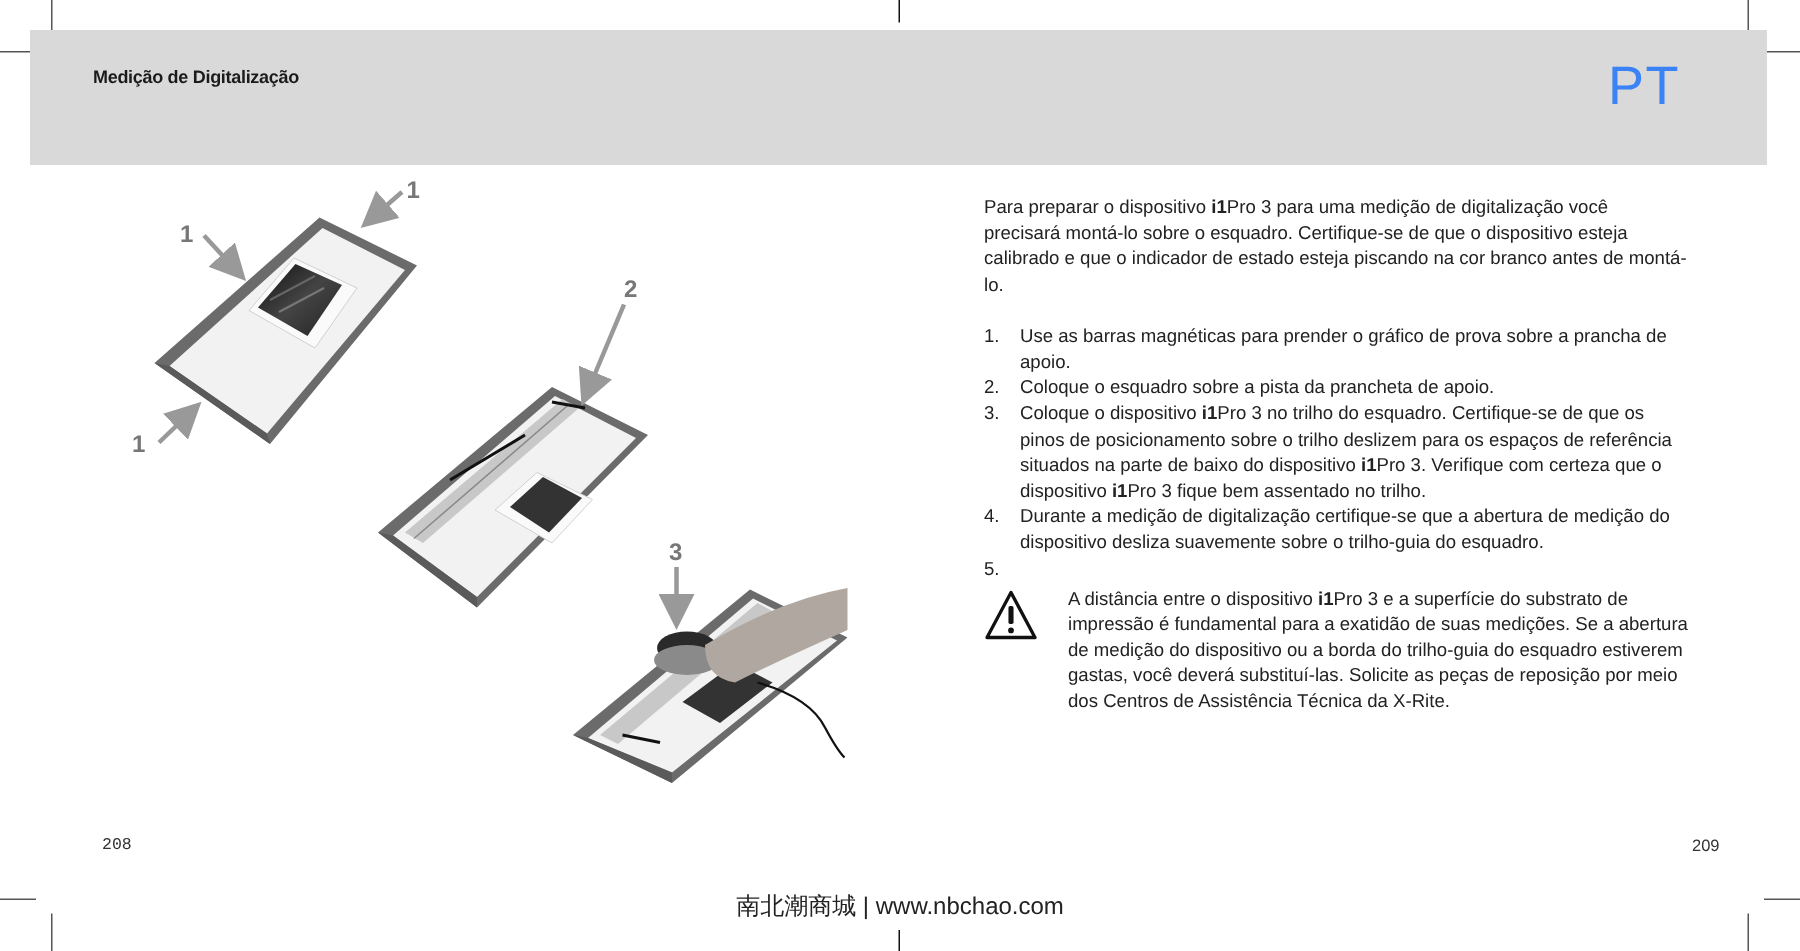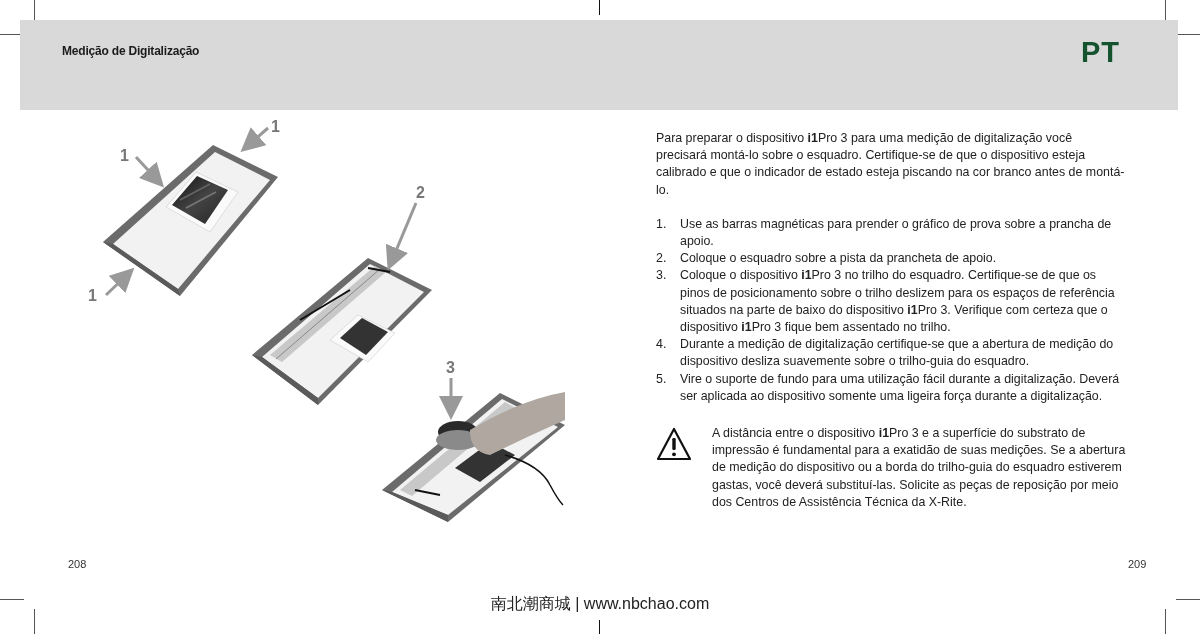--- a/index.html
+++ b/index.html
@@ -10,22 +10,22 @@
     .crop { position: absolute; background: #555; }
     .header-band {
       position: absolute; left: 20px; top: 20px; width: 1158px; height: 90px;
       background: #d9d9d9;
     }
     .page-title {
       position: absolute; left: 62px; top: 44px; font-size: 12px; font-weight: bold;
       color: #1b1b1b; letter-spacing: -0.2px;
     }
     .lang-tag {
-      position: absolute; right: 80px; top: 36px; font-size: 29px; font-weight: bold;
-      color: #14532d; letter-spacing: 1px;
+      position: absolute; right: 80px; top: 36px; font-size: 36px; font-weight: normal;
+      color: #3b82f6; letter-spacing: 1px;
     }
     .illustrations { position: absolute; left: 60px; top: 112px; width: 520px; height: 420px; }
     .content {
       position: absolute; left: 656px; top: 130px; width: 470px;
       font-size: 12.4px; line-height: 17.2px; color: #222;
     }
     .intro { margin: 0 0 17px 0; }
     ol.steps { list-style: none; margin: 0; padding: 0; }
     ol.steps li { position: relative; padding-left: 24px; }
     ol.steps li .num { position: absolute; left: 0; top: 0; }
@@ -123,28 +123,28 @@
 </div>
 
 <div class="content">
   <p class="intro"><span>Para preparar o dispositivo </span><b class="brand">i1</b><span>Pro 3 para uma medição de digitalização você precisará montá-lo sobre o esquadro. Certifique-se de que o dispositivo esteja calibrado e que o indicador de estado esteja piscando na cor branco antes de montá-lo.</span></p>
 
   <ol class="steps">
     <li><span class="num">1.</span><span>Use as barras magnéticas para prender o gráfico de prova sobre a prancha de apoio.</span></li>
     <li><span class="num">2.</span><span>Coloque o esquadro sobre a pista da prancheta de apoio.</span></li>
     <li><span class="num">3.</span><span>Coloque o dispositivo </span><b class="brand">i1</b><span>Pro 3 no trilho do esquadro. Certifique-se de que os pinos de posicionamento sobre o trilho deslizem para os espaços de referência situados na parte de baixo do dispositivo </span><b class="brand">i1</b><span>Pro 3. Verifique com certeza que o dispositivo </span><b class="brand">i1</b><span>Pro 3 fique bem assentado no trilho.</span></li>
     <li><span class="num">4.</span><span>Durante a medição de digitalização certifique-se que a abertura de medição do dispositivo desliza suavemente sobre o trilho-guia do esquadro.</span></li>
-    <li><span class="num">5.</span><span>Vire o suporte de fundo para uma utilização fácil durante a digitalização. Deverá ser aplicada ao dispositivo somente uma ligeira força durante a digitalização.</span></li>
+    <li><span class="num">5.</span></li>
   </ol>
 
   <div class="warning">
     <svg class="warning-icon" viewBox="0 0 36 34">
       <polygon points="18,2 34,32 2,32" fill="none" stroke="#111" stroke-width="2.2" stroke-linejoin="round"></polygon>
       <rect x="16.3" y="11" width="3.4" height="12" rx="1.2" fill="#111"></rect>
       <circle cx="18" cy="27.3" r="1.9" fill="#111"></circle>
     </svg>
     <span>A distância entre o dispositivo </span><b class="brand">i1</b><span>Pro 3 e a superfície do substrato de impressão é fundamental para a exatidão de suas medições. Se a abertura de medição do dispositivo ou a borda do trilho-guia do esquadro estiverem gastas, você deverá substituí-las. Solicite as peças de reposição por meio dos Centros de Assistência Técnica da X-Rite.</span>
   </div>
 </div>
 
-<div class="page-num" style="left:68px;">208</div>
+<div class="page-num" style="left:68px;font-family:Liberation Mono, monospace;">208</div>
 <div class="page-num" style="left:1128px;">209</div>
 <div class="watermark">南北潮商城 | www.nbchao.com</div>
 
 </body></html>

